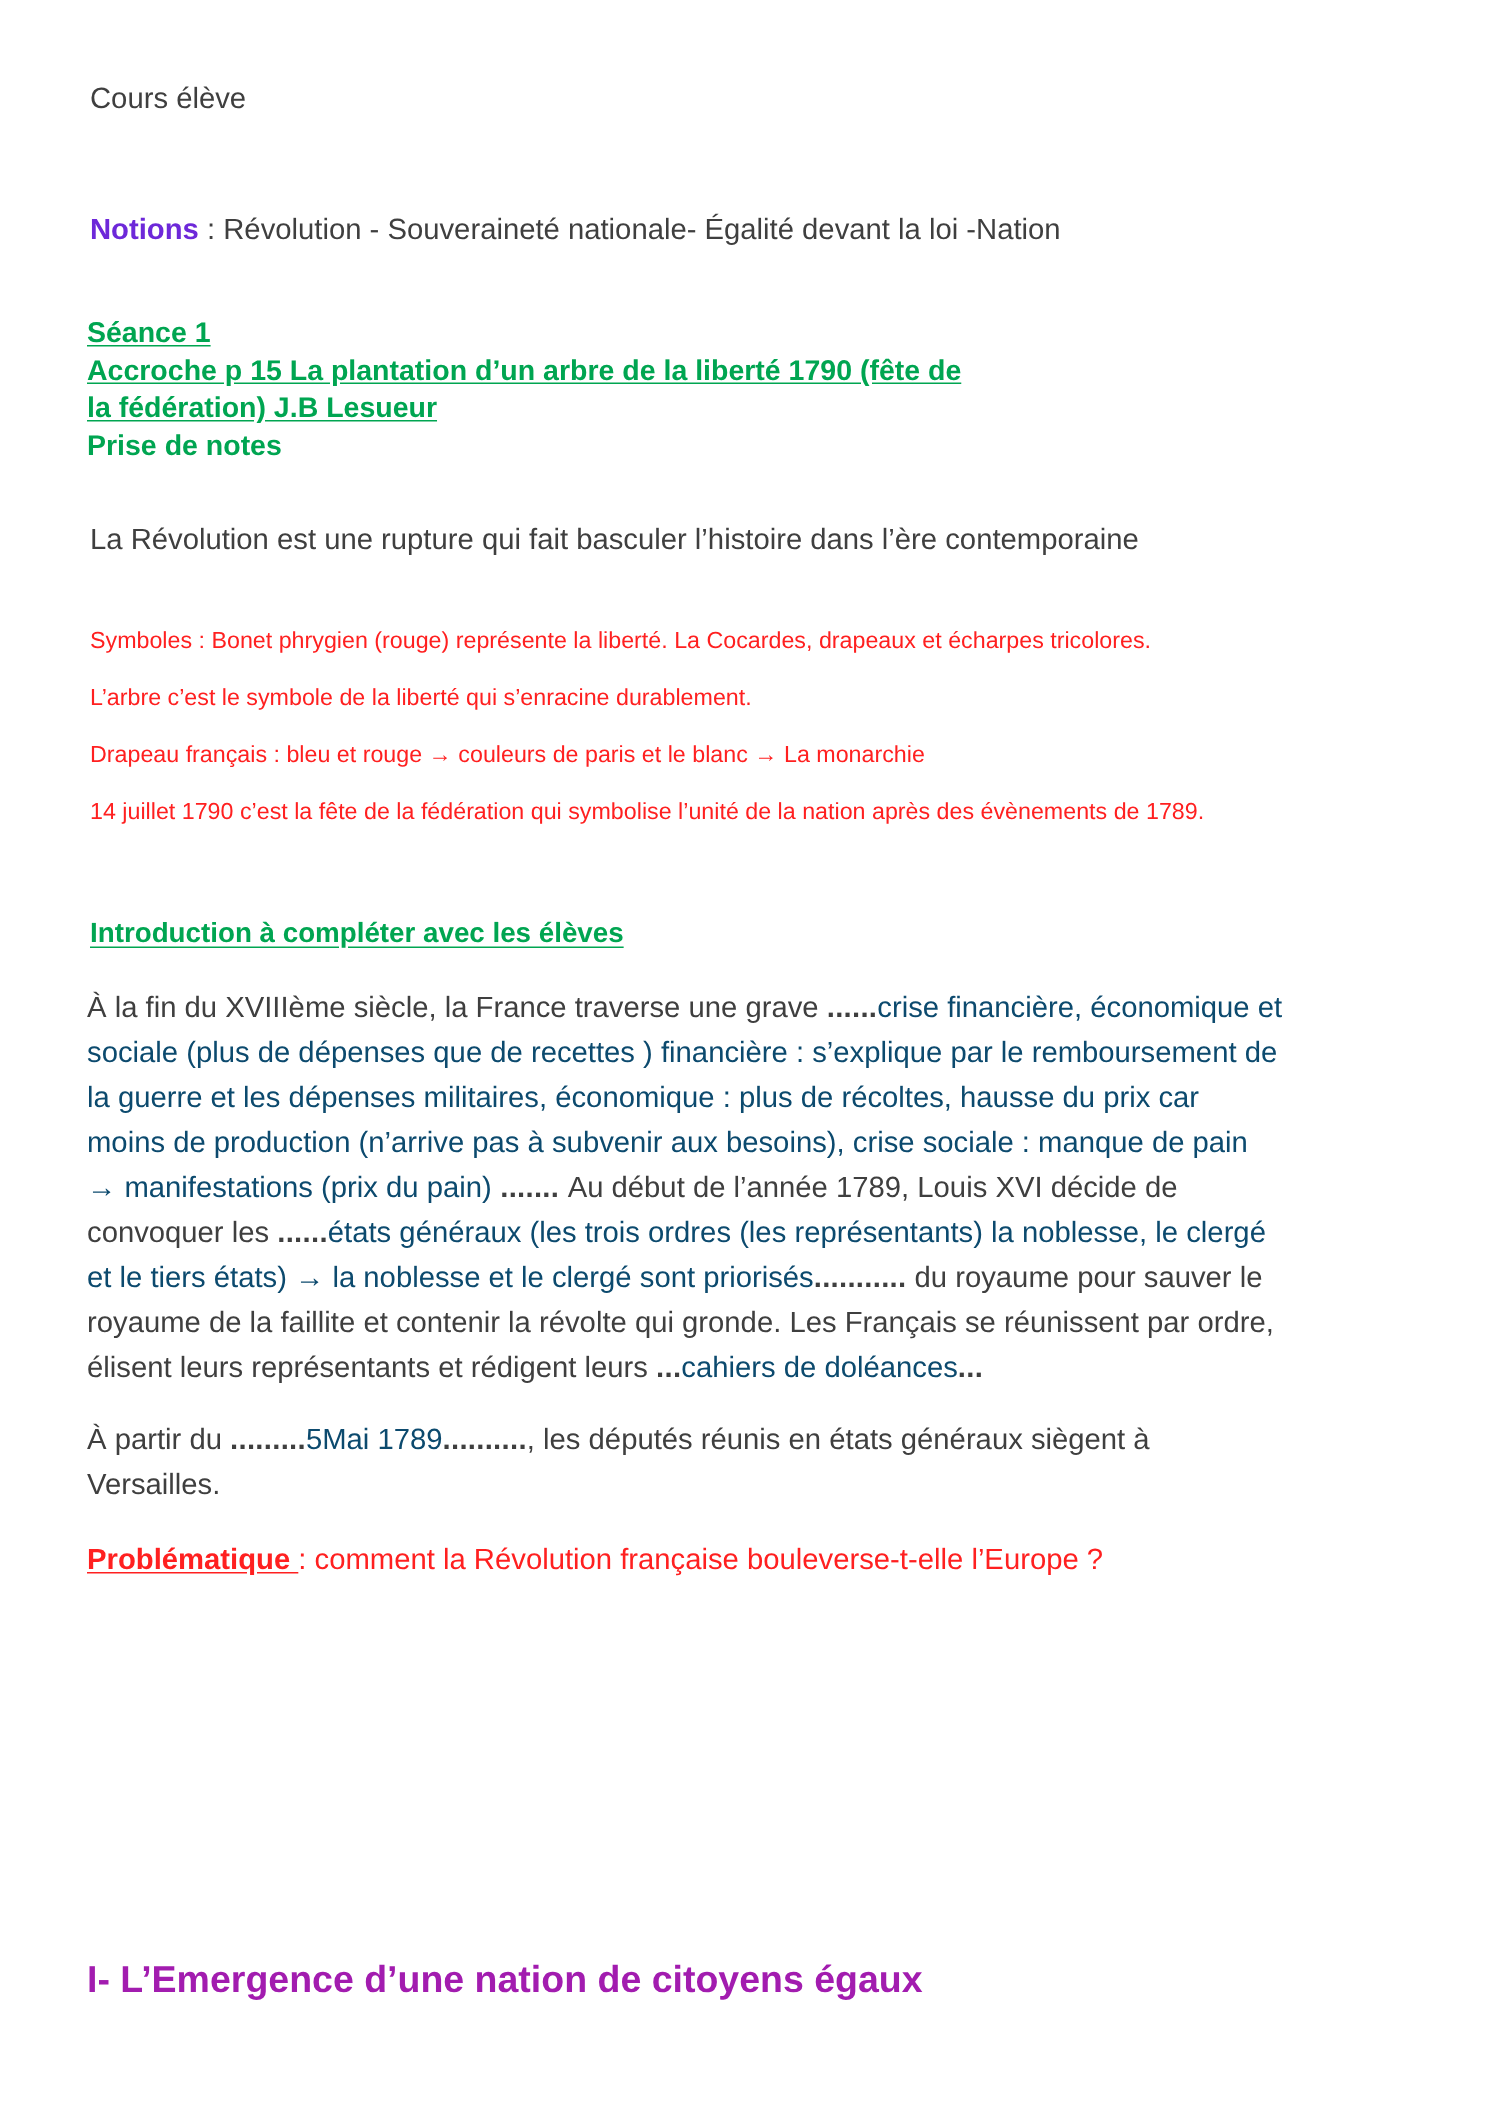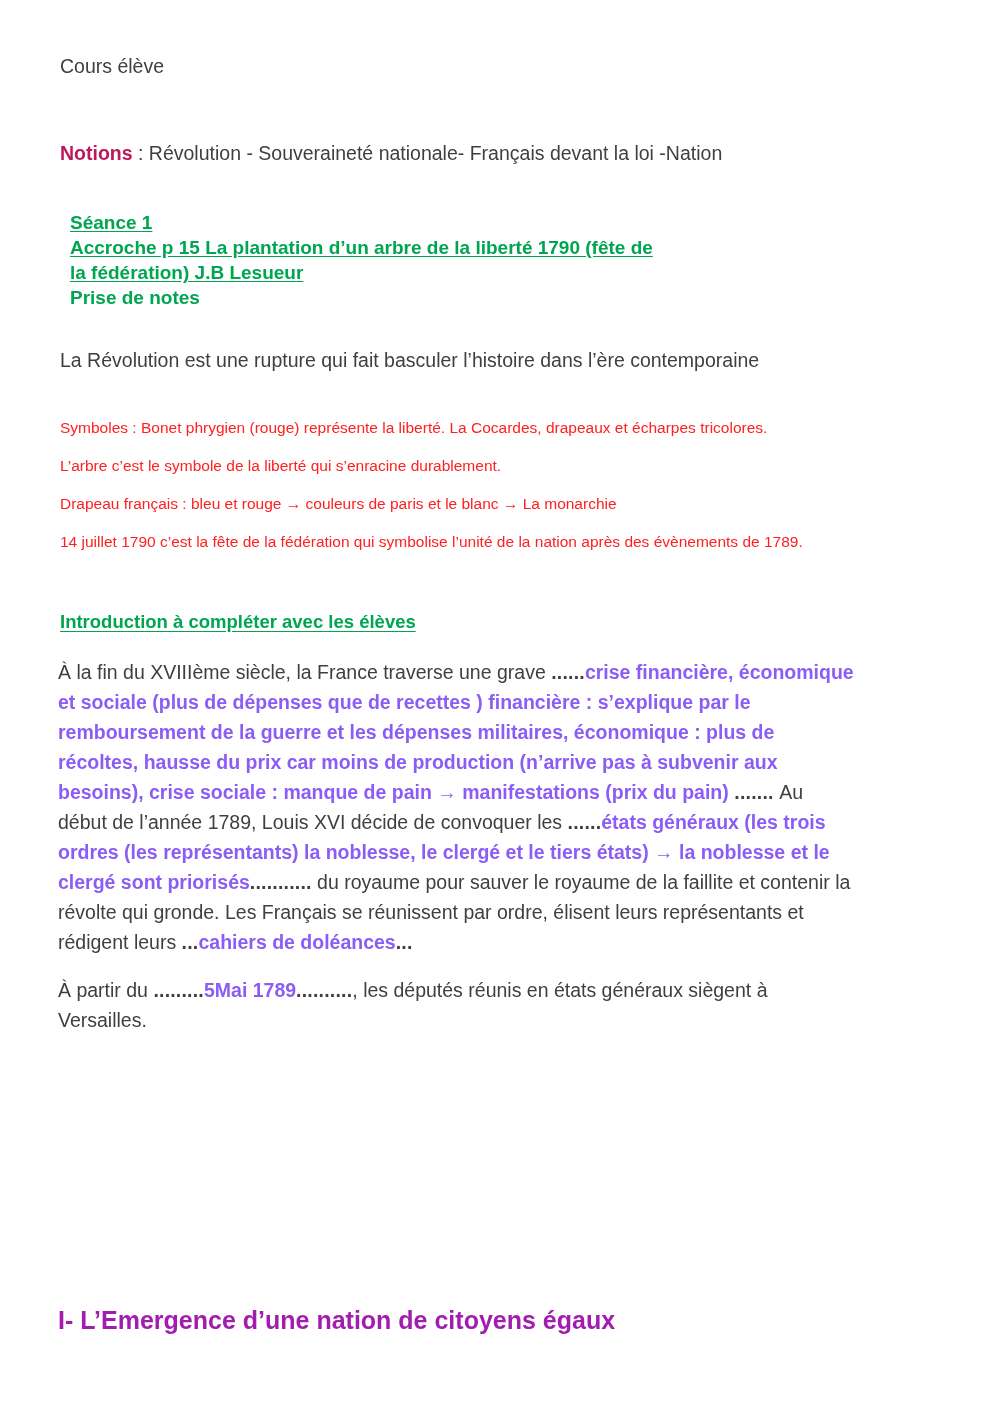--- a/index.html
+++ b/index.html
@@ -46,24 +46,24 @@
     text-underline-offset: 2px;
   }
 
   .notions-line {
     margin: 59px 0 0 2px;
     font-size: 19.5px;
     line-height: 28px;
     color: #3f3f3f;
     font-weight: normal;
   }
-  .notions-line .lead { font-weight: bold; color: #be185d; }
+  .notions-line .lead { font-weight: bold; color: #6d28d9; }
 
   .seance-block {
-    margin: 43px 0 0 12px;
+    margin: 43px 0 0 0;
     color: #00a551;
     font-weight: bold;
     font-size: 19px;
     line-height: 25px;
     max-width: 600px;
   }
   .seance-block .u { text-decoration: underline; text-underline-offset: 2px; }
   .seance-block .row { display: block; }
 
   .rupture-line {
@@ -97,22 +97,22 @@
   .body-para {
     margin: 22px 0 0 0;
     font-size: 19.5px;
     line-height: 30px;
     color: #3f3f3f;
     max-width: 842px;
   }
   .body-para.tight { margin-top: 18px; }
 
   .fill {              
-    color: #8b5cf6;
-    font-weight: bold;
+    color: #0c4a6e;
+    font-weight: normal;
   }
   .dots {              
     color: #3f3f3f;
     font-weight: bold;
     letter-spacing: 0.2px;
   }
 
   .problematique {
     margin: 20px 0 0 0;
     font-size: 19.5px;
@@ -138,21 +138,21 @@
   }
 </style>
 </head>
 <body>
 
 <div class="page">
 
   <div class="doc-label">Cours élève</div>
 
 
-  <div class="notions-line"><span class="lead">Notions</span><span> : Révolution - Souveraineté nationale- Français devant la loi -Nation</span></div>
+  <div class="notions-line"><span class="lead">Notions</span><span> : Révolution - Souveraineté nationale- Égalité devant la loi -Nation</span></div>
 
   <div class="seance-block">
     <span class="row u">Séance 1</span>
     <span class="row u">Accroche p 15 La plantation d’un arbre de la liberté 1790 (fête de la fédération) J.B Lesueur</span>
     <span class="row">Prise de notes</span>
   </div>
 
   <div class="rupture-line">La Révolution est une rupture qui fait basculer l’histoire dans l’ère contemporaine</div>
 
   <div class="red-notes">
@@ -162,16 +162,17 @@
     <p>14 juillet 1790 c’est la fête de la fédération qui symbolise l’unité de la nation après des évènements de 1789.</p>
   </div>
 
   <div><span class="intro-head">Introduction à compléter avec les élèves </span></div>
 
   <p class="body-para"><span>À la fin du XVIIIème siècle, la France traverse une grave </span><span class="dots">......</span><span class="fill">crise financière, économique et sociale (plus de dépenses que de recettes ) financière : s’explique par le remboursement de la guerre et les dépenses militaires, économique : plus de récoltes, hausse du prix car moins de production (n’arrive pas à subvenir aux besoins), crise sociale : manque de pain → manifestations (prix du pain)</span><span class="dots"> ....... </span><span>Au début de l’année 1789, Louis XVI décide de convoquer les </span><span class="dots">......</span><span class="fill">états généraux (les trois ordres (les représentants) la noblesse, le clergé et le tiers états) → la noblesse et le clergé sont priorisés</span><span class="dots">...........</span><span> du royaume pour sauver le royaume de la faillite et contenir la révolte qui gronde. Les Français se réunissent par ordre, élisent leurs représentants et rédigent leurs </span><span class="dots">...</span><span class="fill">cahiers de doléances</span><span class="dots">...</span></p>
 
   <p class="body-para tight"><span>À partir du </span><span class="dots">.........</span><span class="fill">5Mai 1789</span><span class="dots">..........</span><span>, les députés réunis en états généraux siègent à Versailles.</span></p>
 
 
+  <p class="problematique"><span class="tag">Problématique </span><span>: comment la Révolution française bouleverse-t-elle l’Europe ?</span></p>
 
   <div class="section-title">I- L’Emergence d’une nation de citoyens égaux </div>
 
 </div>
 
 </body></html>

